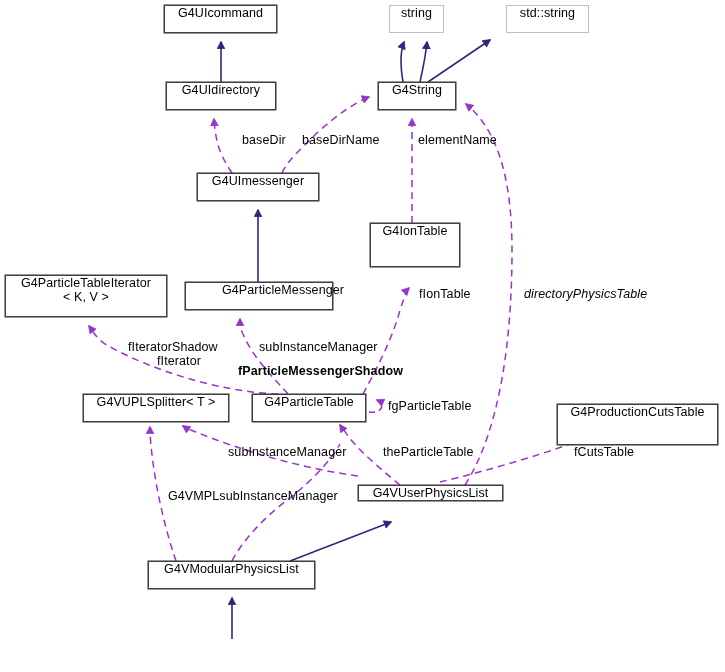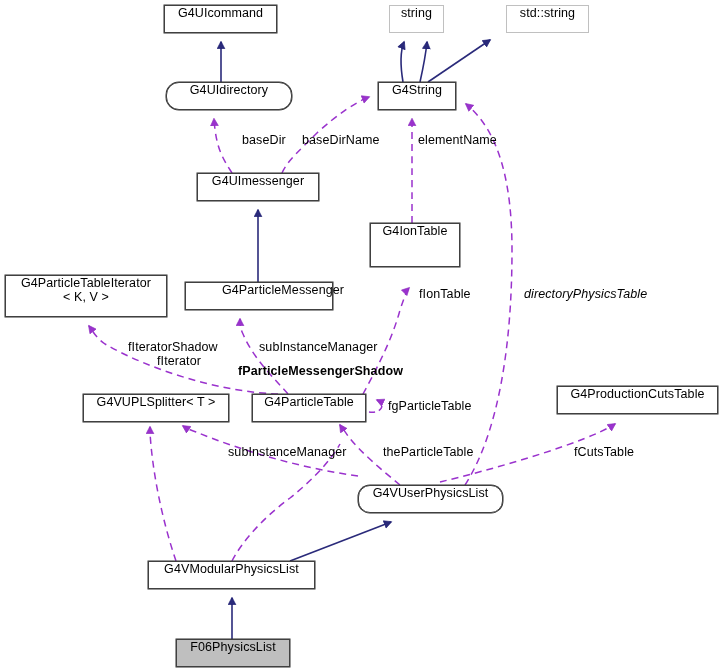--- a/index.html
+++ b/index.html
@@ -165,21 +165,21 @@
   </div>
 
   <div class="node external" style="left:389px; top:5px; width:55px; height:28px;">
     <span class="label">string</span>
   </div>
 
   <div class="node external" style="left:466px; top:5px; width:83px; height:28px;margin-left:40px;">
     <span class="label">std::string</span>
   </div>
 
-  <div class="node thick" style="left:166px; top:82px; width:126px; height:28px;border-radius:13px;">
+  <div class="node thick" style="left:166px; top:82px; width:110px; height:28px;">
     <span class="label">G4UIdirectory</span>
   </div>
 
   <div class="node thick" style="left:378px; top:82px; width:78px; height:28px;">
     <span class="label">G4String</span>
   </div>
 
   <div class="node thick" style="left:197px; top:173px; width:122px; height:28px;">
     <span class="label">G4UImessenger</span>
   </div>
@@ -198,35 +198,32 @@
   </div>
 
   <div class="node thick" style="left:83px; top:394px; width:146px; height:28px;">
     <span class="label">G4VUPLSplitter&lt; T &gt;</span>
   </div>
 
   <div class="node thick" style="left:252px; top:394px; width:114px; height:28px;">
     <span class="label">G4ParticleTable</span>
   </div>
 
-  <div class="node thick" style="left:557px; top:386px; width:161px; height:28px;">
+  <div class="node thick" style="left:557px; top:404px; width:161px; height:41px;">
     <span class="label">G4ProductionCutsTable</span>
   </div>
 
-  <div class="node thick" style="left:358px; top:485px; width:145px; height:28px;border-radius:12px;">
+  <div class="node thick" style="left:358px; top:485px; width:145px; height:16px;">
     <span class="label">G4VUserPhysicsList</span>
   </div>
 
   <div class="node thick" style="left:148px; top:561px; width:167px; height:28px;">
     <span class="label">G4VModularPhysicsList</span>
   </div>
 
-  <div class="node focus" style="left:176px; top:639px; width:114px; height:28px;">
-    <span class="label">F06PhysicsList</span>
-  </div>
 
   <div class="edge-label" style="left:218px; top:133px;padding-left:24px;">baseDir</div>
 
   <div class="edge-label" style="left:302px; top:133px;">baseDirName</div>
 
   <div class="edge-label" style="left:418px; top:133px;">elementName</div>
 
   <div class="edge-label" style="left:419px; top:287px;">fIonTable</div>
 
   <div class="edge-label" style="left:524px; top:287px;font-style:italic;">directoryPhysicsTable</div>
@@ -240,14 +237,15 @@
   <div class="edge-label" style="left:238px; top:364px;font-weight:bold;">fParticleMessengerShadow</div>
 
   <div class="edge-label" style="left:388px; top:399px;">fgParticleTable</div>
 
   <div class="edge-label" style="left:574px; top:445px;">fCutsTable</div>
 
   <div class="edge-label" style="left:228px; top:445px;">subInstanceManager</div>
 
   <div class="edge-label" style="left:383px; top:445px;">theParticleTable</div>
 
+  <div class="edge-label" style="left:168px; top:489px;">G4VMPLsubInstanceManager</div>
 
 </div>
 
 </body></html>

